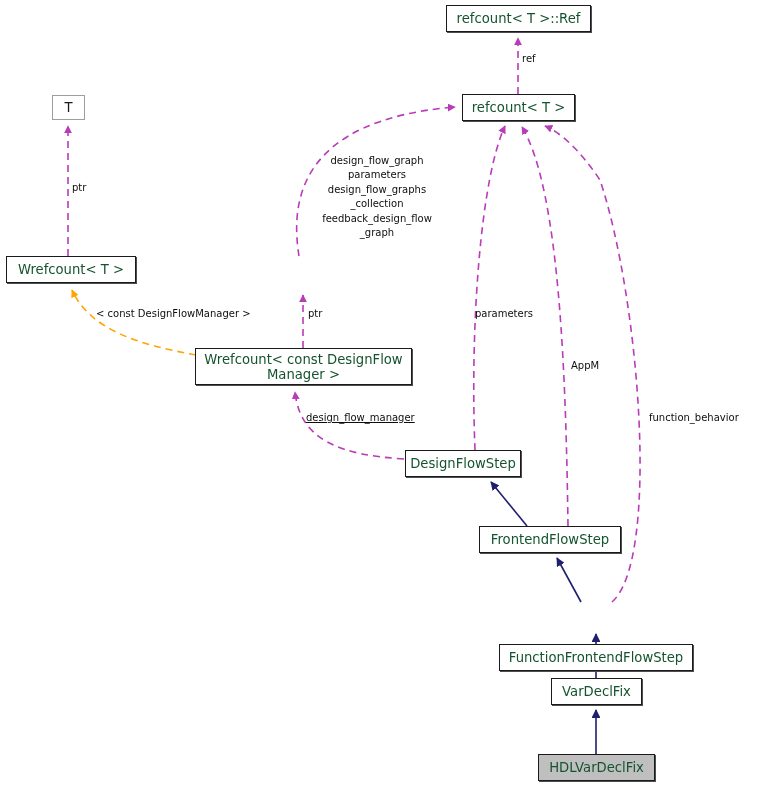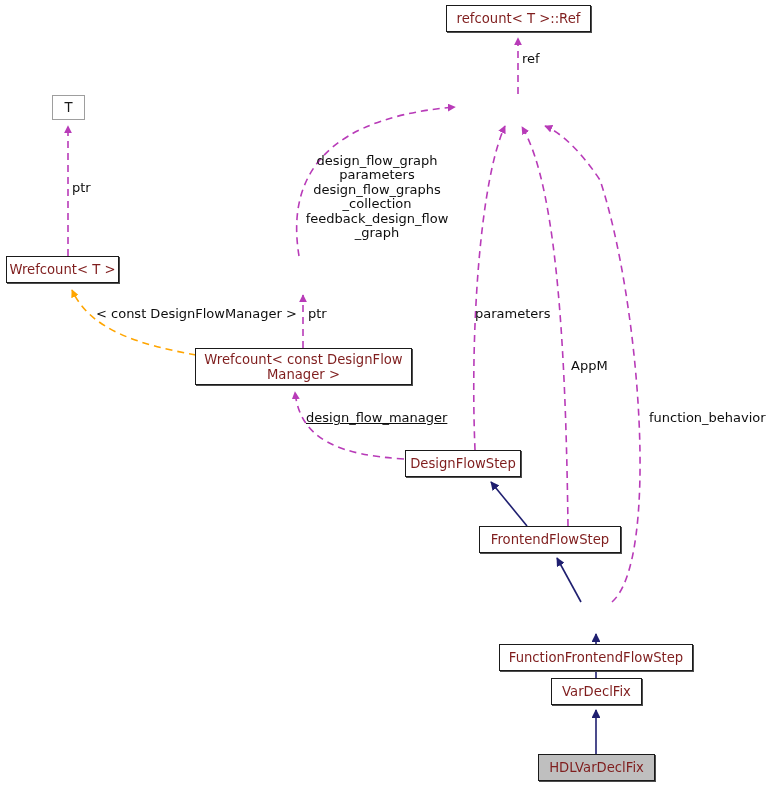--- a/index.html
+++ b/index.html
@@ -28,37 +28,37 @@
   .node {
     position: absolute;
     box-sizing: border-box;
     background: #ffffff;
     border: 1px solid #1a1a1a;
     box-shadow: 1px 1px 0 0 #4d4d4d;
     display: flex;
     align-items: center;
     justify-content: center;
     text-align: center;
-    color: #7f1d1d;
+    color: #14532d;
     font-size: 13.2px;
     line-height: 15px;
     white-space: pre-line;
     z-index: 5;
   }
   .node.faint {
     border: 1px solid #9e9e9e;
     box-shadow: none;
     color: #1a1a1a;
   }
   .node.highlight {
     background: #bfbfbf;
   }
   .edge-label {
     position: absolute;
-    font-size: 13px;
+    font-size: 10px;
     line-height: 14.4px;
     color: #0d0d0d;
     white-space: pre-line;
     z-index: 6;
     text-align: center;
   }
   .edge-label.left-anchor {
     text-align: left;
   }
 </style>
@@ -128,24 +128,25 @@
       <path d="M 596 678 L 596 634" stroke="#1f1f70" stroke-width="1.6" fill="none" marker-end="url(#arrow-inherit)"></path>
     </g>
 
     <g>
       <path d="M 596 754 L 596 710" stroke="#1f1f70" stroke-width="1.6" fill="none" marker-end="url(#arrow-inherit)"></path>
     </g>
   </svg>
 
   <div class="node" style="left:446px; top:5px; width:145px; height:27px;">refcount&lt; T &gt;::Ref</div>
 
+  <div class="node" style="left:462px; top:94px; width:113px; height:27px;">refcount&lt; T &gt;</div>
 
   <div class="node faint" style="left:52px; top:95px; width:33px; height:25px;">T</div>
 
-  <div class="node" style="left:6px; top:256px; width:113px; height:27px;">Wrefcount&lt; T &gt;</div>
+  <div class="node" style="left:6px; top:256px; width:130px; height:27px;">Wrefcount&lt; T &gt;</div>
 
 
   <div class="node" style="left:195px; top:348px; width:217px; height:37px;">Wrefcount&lt; const DesignFlow
 Manager &gt;</div>
 
   <div class="node" style="left:405px; top:450px; width:116px; height:27px;">DesignFlowStep</div>
 
   <div class="node" style="left:471px; top:526px; width:142px; height:27px;margin-left:8px;">FrontendFlowStep</div>
 
   <div class="node" style="left:499px; top:602px; width:194px; height:27px;margin-top:42px;">FunctionFrontendFlowStep</div>

